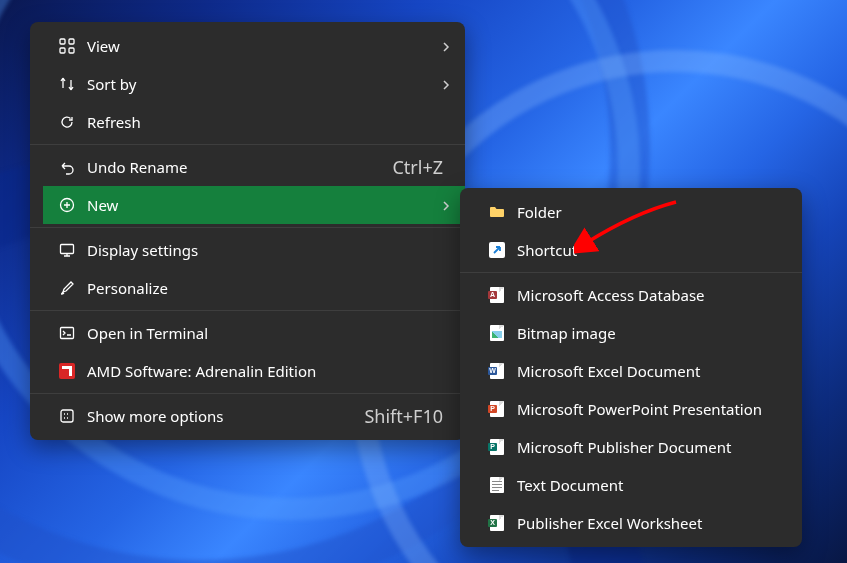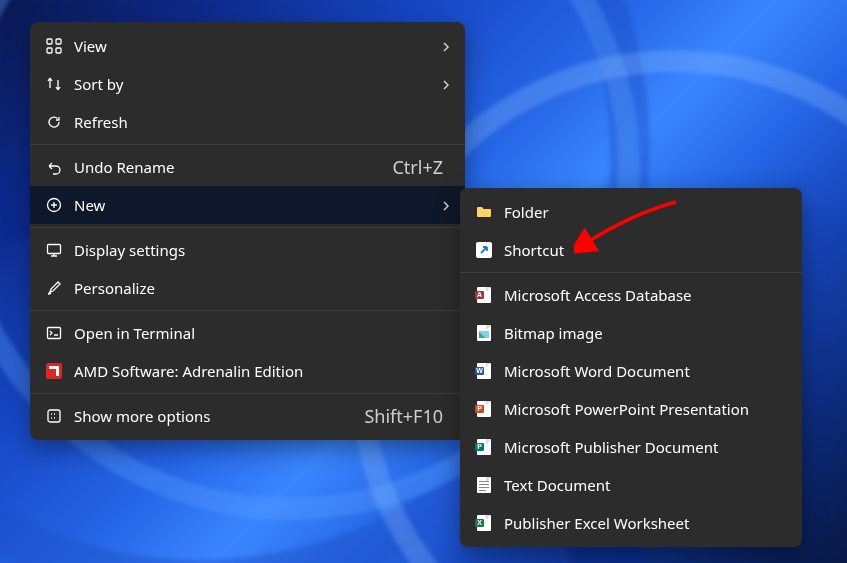--- a/index.html
+++ b/index.html
@@ -36,22 +36,23 @@
   }
   .menu.primary { top: 22px; left: 30px; width: 435px; }
   .menu.sub { top: 188px; left: 460px; width: 342px; }
 
   .item {
     display: flex;
     align-items: center;
     height: 38px;
     padding: 0 14px;
     cursor: default;
-  }
-  .item.hover { background: #0f172a; }
+    margin-left: 13px;
+  }
+  .item.hover { background: #15803d; }
   .icon-slot {
     width: 20px; height: 20px;
     display: flex; align-items: center; justify-content: center;
     margin-right: 10px;
     flex: 0 0 20px;
   }
   .label { flex: 1; white-space: nowrap; }
   .hint { color: #cfcfcf; font-size: 18px; margin-right: 8px; }
   .chevron { color: #cfcfcf; }
   .sep { height: 1px; background: #3e3e3e; margin: 3px 0; }
@@ -247,21 +248,21 @@
     </span>
     <span class="label">Bitmap image</span>
   </div>
 
   <div class="item">
     <span class="icon-slot">
       <span class="doc-base">
           <span style="position:absolute;left:-2px;top:4px;width:9px;height:8px;background:#2b579a;border-radius:1px;color:#fff;font:700 7px/8px sans-serif;text-align:center;">W</span>
         </span>
     </span>
-    <span class="label">Microsoft Word Document</span>
+    <span class="label">Microsoft Excel Document</span>
   </div>
 
   <div class="item">
     <span class="icon-slot">
       <span class="doc-base">
           <span style="position:absolute;left:-2px;top:4px;width:9px;height:8px;background:#d24726;border-radius:1px;color:#fff;font:700 7px/8px sans-serif;text-align:center;">P</span>
         </span>
     </span>
     <span class="label">Microsoft PowerPoint Presentation</span>
   </div>

